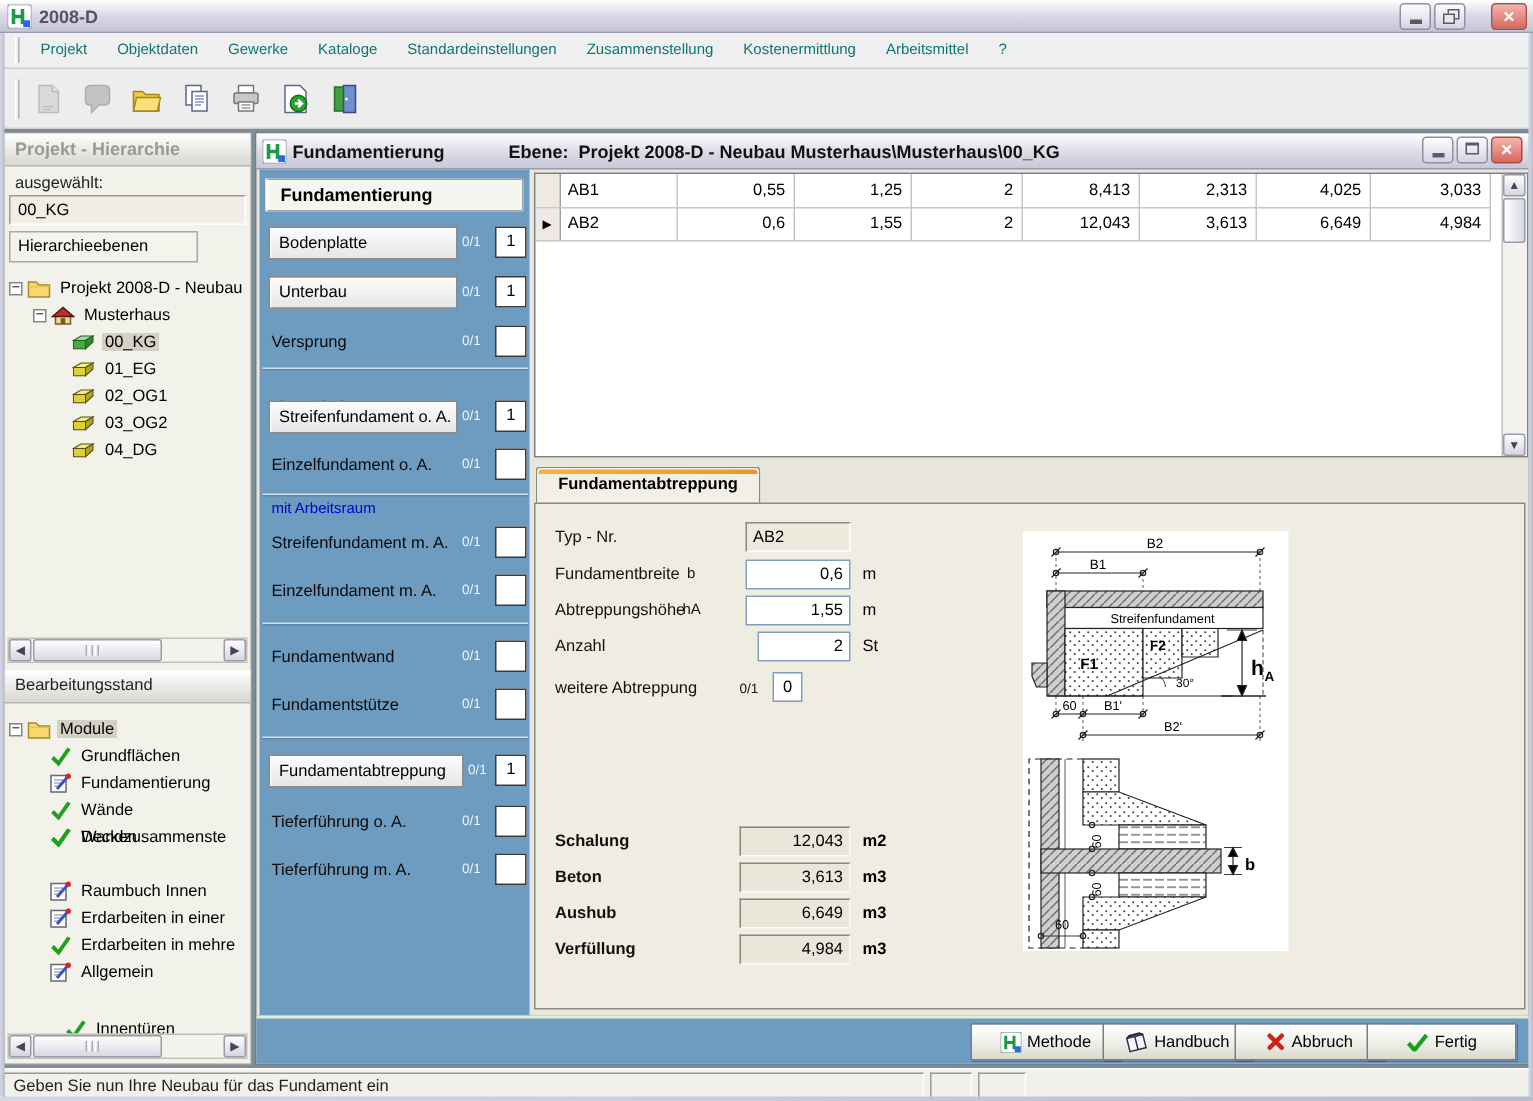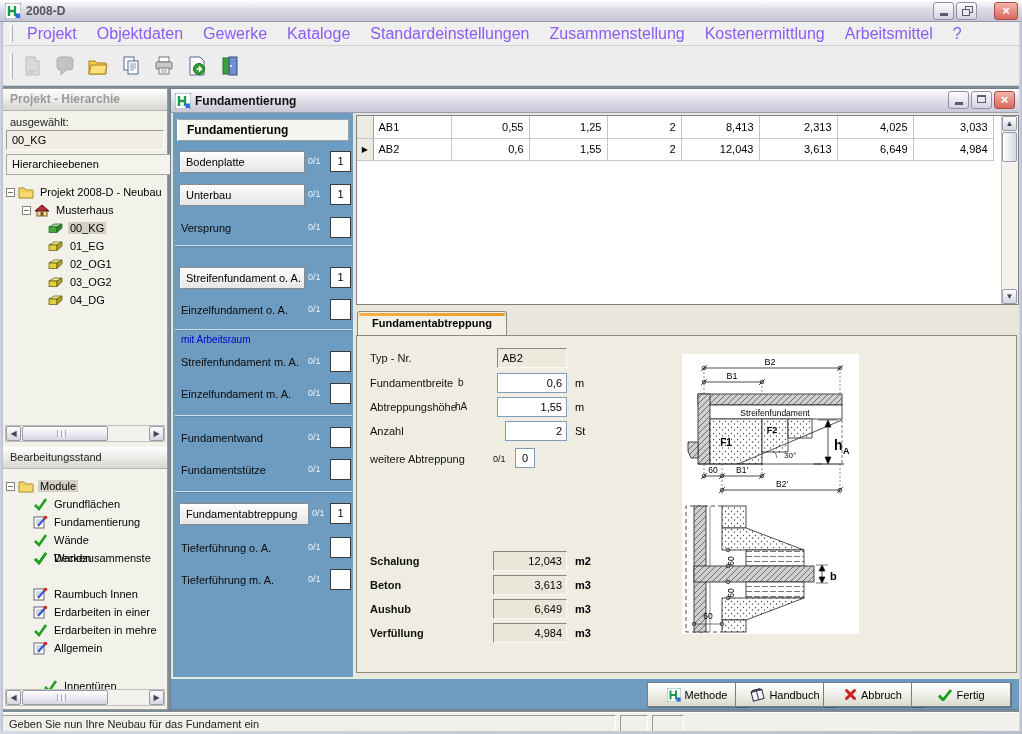--- a/index.html
+++ b/index.html
@@ -17,37 +17,37 @@
     font-weight:bold; font-size:13px; line-height:15px; }
   .g-min { width:8px; height:3px; background:#5a5a6a; margin:10px auto 0; }
   .g-restore { position:relative; width:10px; height:9px; margin:3px auto 0; }
   .g-restore::before { content:""; position:absolute; left:3px; top:0; width:6px; height:5px; border:1px solid #5a5a6a; }
   .g-restore::after  { content:""; position:absolute; left:0; top:3px; width:6px; height:5px; border:1px solid #5a5a6a; background:#e8e8f0; }
   .g-max { width:9px; height:8px; border:1px solid #5a5a6a; border-top-width:2px; margin:3px auto 0; }
   
   .menubar { position:absolute; left:0; top:22px; width:1022px; height:24px; background:#efefef;
     border-bottom:1px solid #cfcfcf; display:flex; align-items:stretch; padding-left:10px; }
   .grip { width:3px; margin:3px 4px 3px 0; border-left:1px solid #ffffff; border-right:1px solid #b0b0b0; }
-  .mitem { padding:0 10px; line-height:23px; font-size:16px; color:#8b5cf6; cursor:default; }
+  .mitem { padding:0 10px; line-height:23px; font-size:10px; color:#0f766e; cursor:default; }
   .toolbar { position:absolute; left:0; top:46px; width:1022px; height:40px; background:#ededed;
     border-bottom:1px solid #cfcfcf; display:flex; align-items:center; padding-left:10px; }
   .tbtn { width:30px; height:30px; display:flex; align-items:center; justify-content:center; margin-right:3px; }
   .tbtn.dis { opacity:.5; filter:grayscale(1); }
   
   .mdi-bg { position:absolute; left:0; top:86px; width:1022px; height:626px; background:#7e8c96; }
   
   .leftpanel { position:absolute; left:2px; top:88px; width:166px; height:622px;
     background:#f2f1ea; border:1px solid #9a9a9a; }
   .phead { position:absolute; left:0; width:164px; height:22px;
     background:linear-gradient(#ffffff,#d8d6d0); border-bottom:1px solid #b4b4b4; line-height:21px; padding-left:7px; }
   .phead.gray { color:#999; font-weight:bold; font-size:12px; }
   .lbl { position:absolute; left:7px; font-size:11px; color:#222; }
   .selbox { position:absolute; left:3px; width:158px; height:20px; background:#f0eee4;
     border:1px solid; border-color:#9a9a9a #ffffff #ffffff #9a9a9a; line-height:18px; padding-left:5px; }
-  .hdrbox { position:absolute; left:3px; width:166px; height:21px; background:#f4f3ec;
+  .hdrbox { position:absolute; left:3px; width:126px; height:21px; background:#f4f3ec;
     border:1px solid #a8a8a8; line-height:19px; padding-left:5px; }
   .trow { position:absolute; left:0; width:164px; height:18px; display:flex; align-items:center; white-space:nowrap; overflow:hidden; }
   .expbox { width:9px; height:9px; border:1px solid #848484; background:#fff; font-size:9px; line-height:7px;
     text-align:center; color:#333; margin-right:3px; flex:0 0 auto; font-family:"DejaVu Sans Mono", monospace; }
   .ticon { margin-right:4px; flex:0 0 auto; }
   .tlabel { font-size:11px; padding:0 2px; }
   .tlabel.sel { background:#d4d0c6; }
   
   .hsb { position:absolute; height:17px; background:#f3f2ec; border:1px solid #c0c0b8; }
   .sbbtn { position:absolute; background:linear-gradient(#fdfdfd,#d6d6e2); border:1px solid #9a9aac;
@@ -376,20 +376,24 @@
   </div>
 
   <div class="mdi">
     <div class="mtitle">
       <svg class="applogo" style="left:4px;top:4px" width="16" height="16">
         <rect x="0" y="0" width="16" height="16" rx="2" fill="#ffffff" stroke="#8899aa"></rect>
         <path d="M4 3v10 M4 8h6 M10 3v10" stroke="#1a9a4a" stroke-width="2.4" fill="none"></path>
         <rect x="10.5" y="10.5" width="4.5" height="4.5" fill="#2a6adf"></rect>
       </svg>
       <span class="t1">Fundamentierung</span>
+      <span class="t2">
+        <span>Ebene:</span>&nbsp;
+        <span>Projekt 2008-D - Neubau Musterhaus\Musterhaus\00_KG</span>
+      </span>
       <div class="wbtn" style="right:50px">
           <div class="g-min"></div>
         </div>
       <div class="wbtn" style="right:27px">
           <div class="g-max"></div>
         </div>
       <div class="wbtn close" style="right:4px">×</div>
     </div>
 
     <div class="sb">

